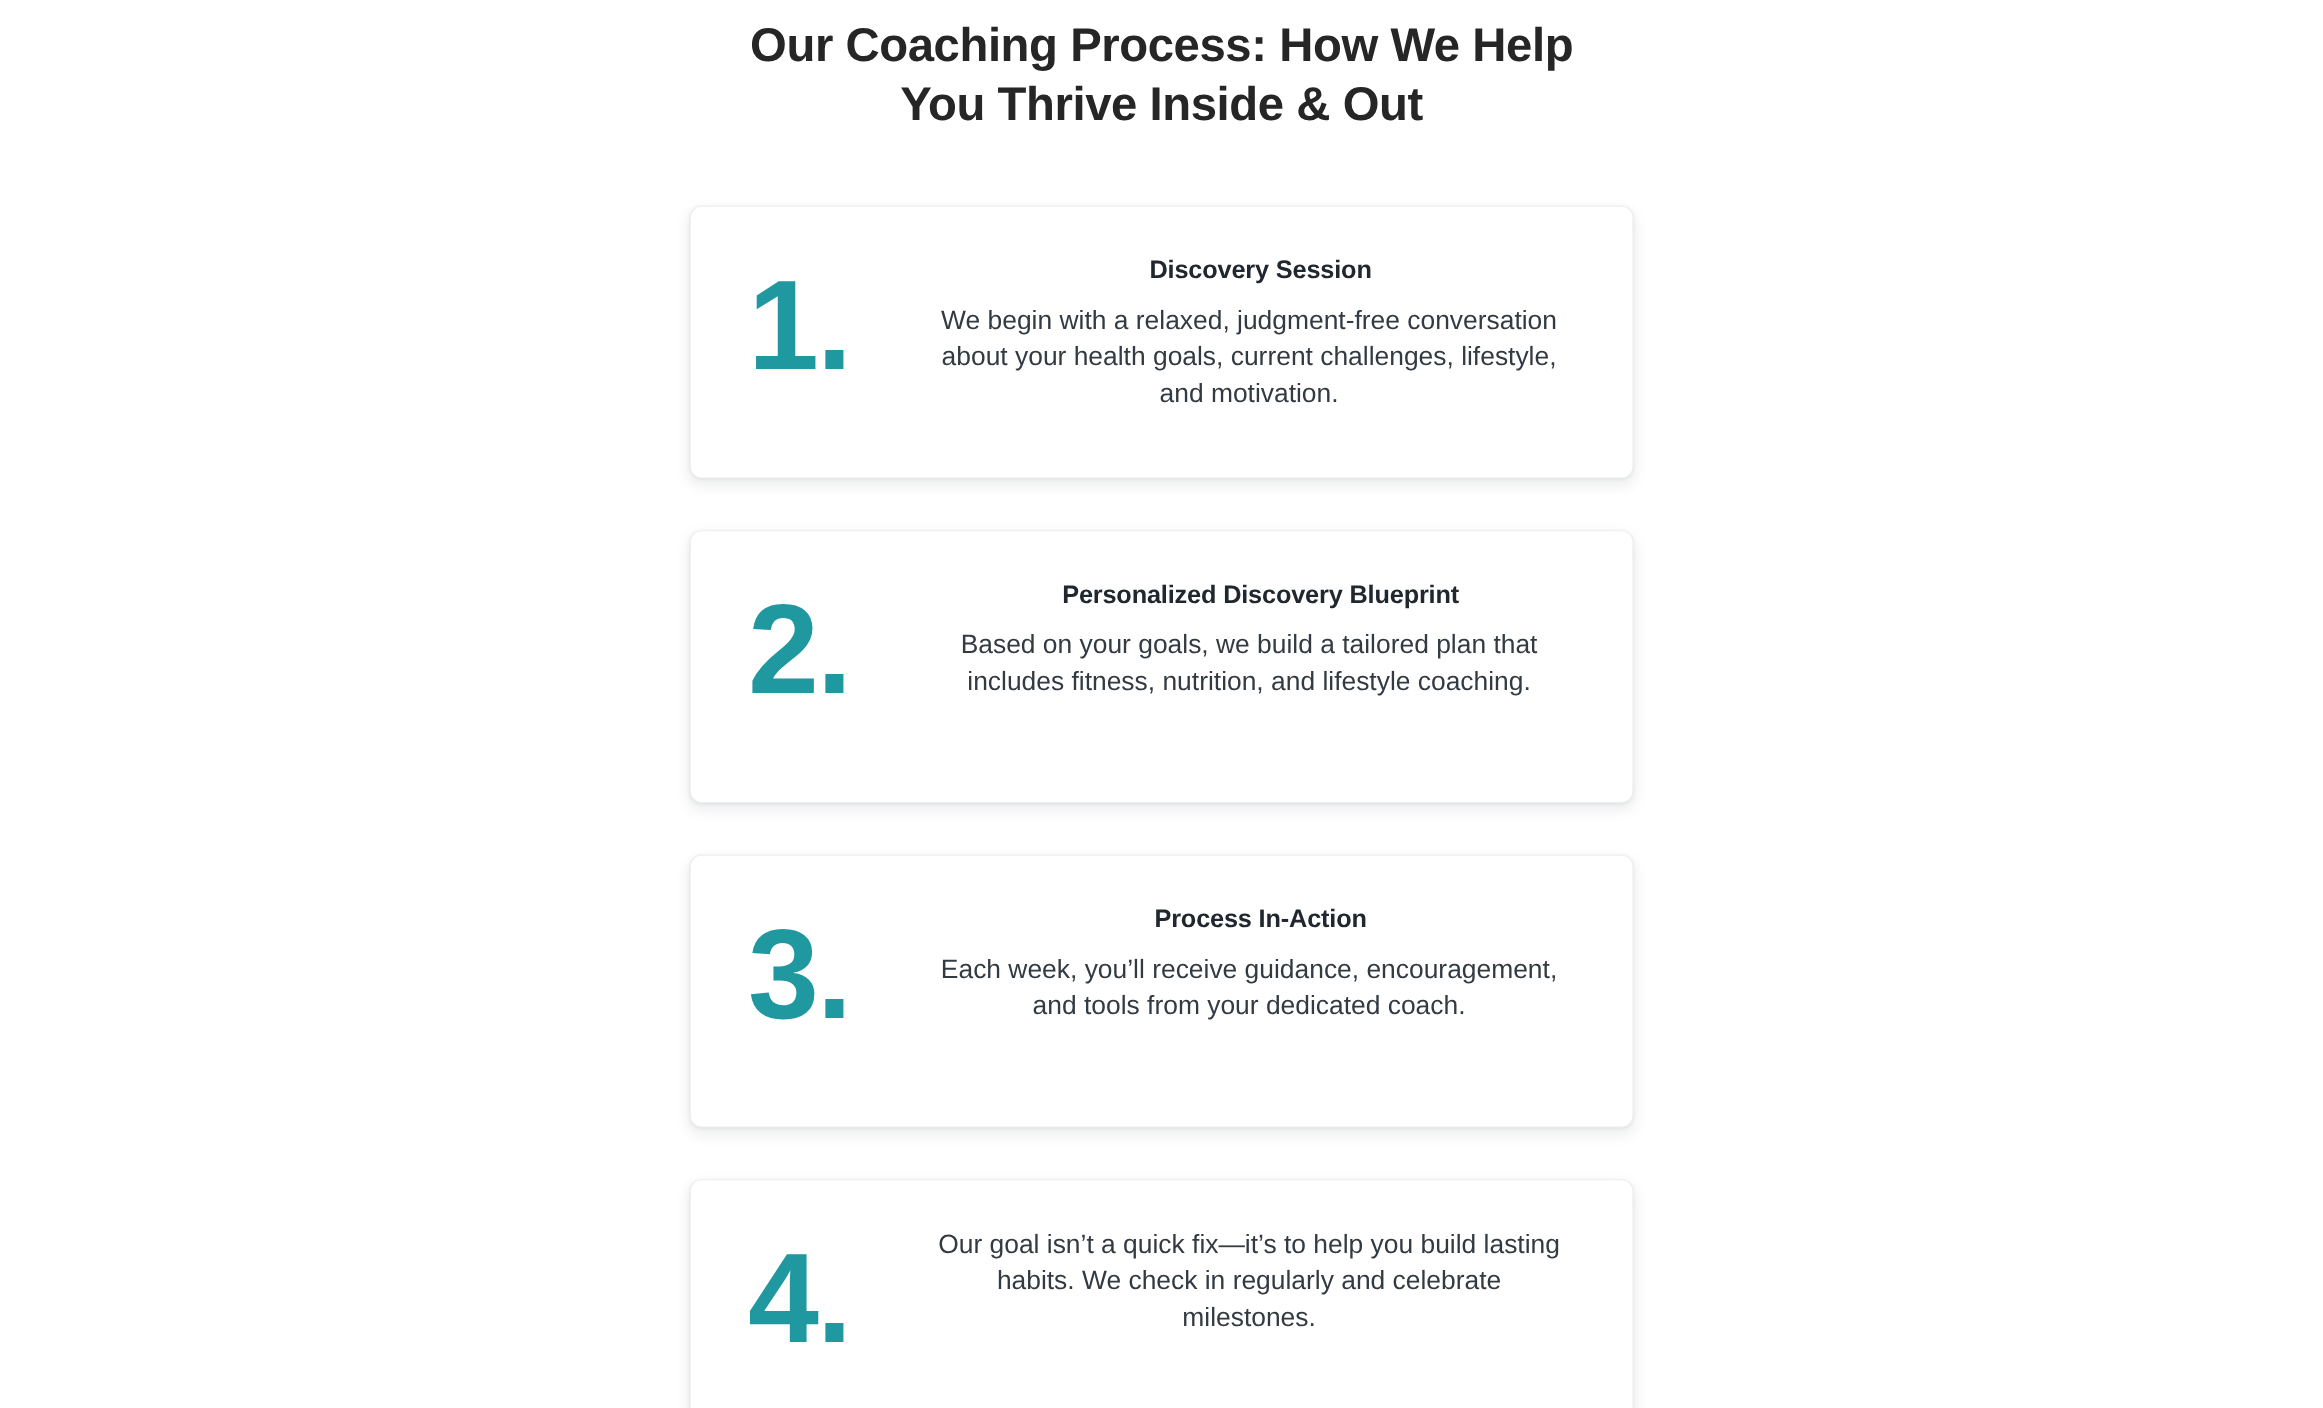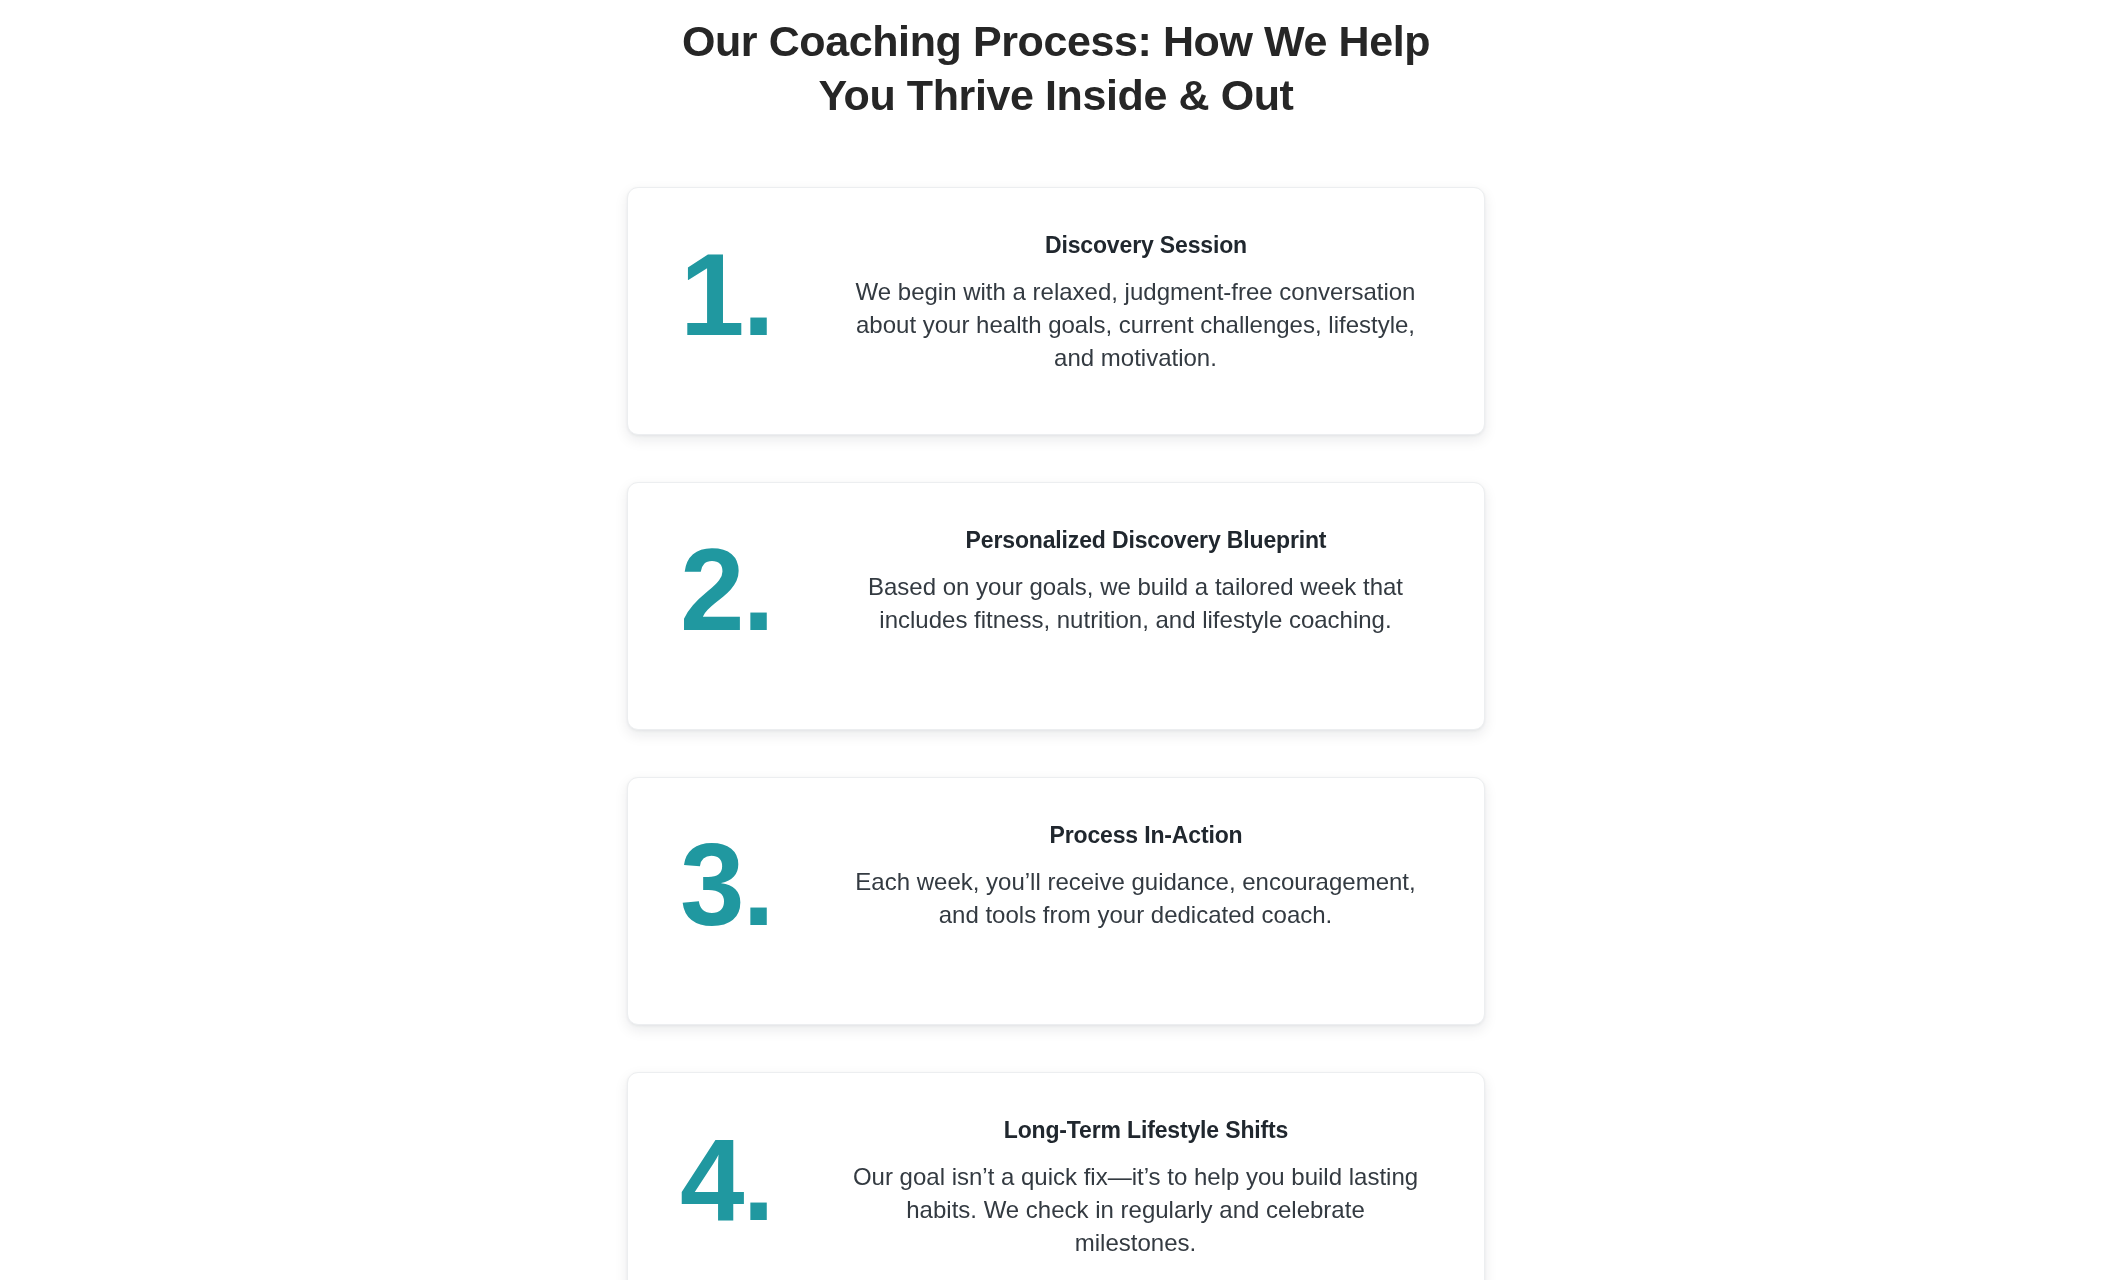--- a/index.html
+++ b/index.html
@@ -127,34 +127,33 @@
       <div class="step-body">
         <div class="step-title">Discovery Session</div>
         <div class="step-desc">We begin with a relaxed, judgment-free conversation about your health goals, current challenges, lifestyle, and motivation.</div>
       </div>
     </div>
 
     <div class="step-card">
       <div class="step-number">2.</div>
       <div class="step-body">
         <div class="step-title">Personalized Discovery Blueprint</div>
-        <div class="step-desc">Based on your goals, we build a tailored week that includes fitness, nutrition, and lifestyle coaching.</div>
+        <div class="step-desc">Based on your goals, we build a tailored plan that includes fitness, nutrition, and lifestyle coaching.</div>
       </div>
     </div>
 
     <div class="step-card">
       <div class="step-number">3.</div>
       <div class="step-body">
         <div class="step-title">Process In-Action</div>
         <div class="step-desc">Each week, you’ll receive guidance, encouragement, and tools from your dedicated coach.</div>
       </div>
     </div>
 
     <div class="step-card step-card--last">
       <div class="step-number">4.</div>
       <div class="step-body">
-        <div class="step-title">Long-Term Lifestyle Shifts</div>
         <div class="step-desc">Our goal isn’t a quick fix—it’s to help you build lasting habits. We check in regularly and celebrate milestones.</div>
       </div>
     </div>
 
   </div>
 </div>
 
 </body></html>

